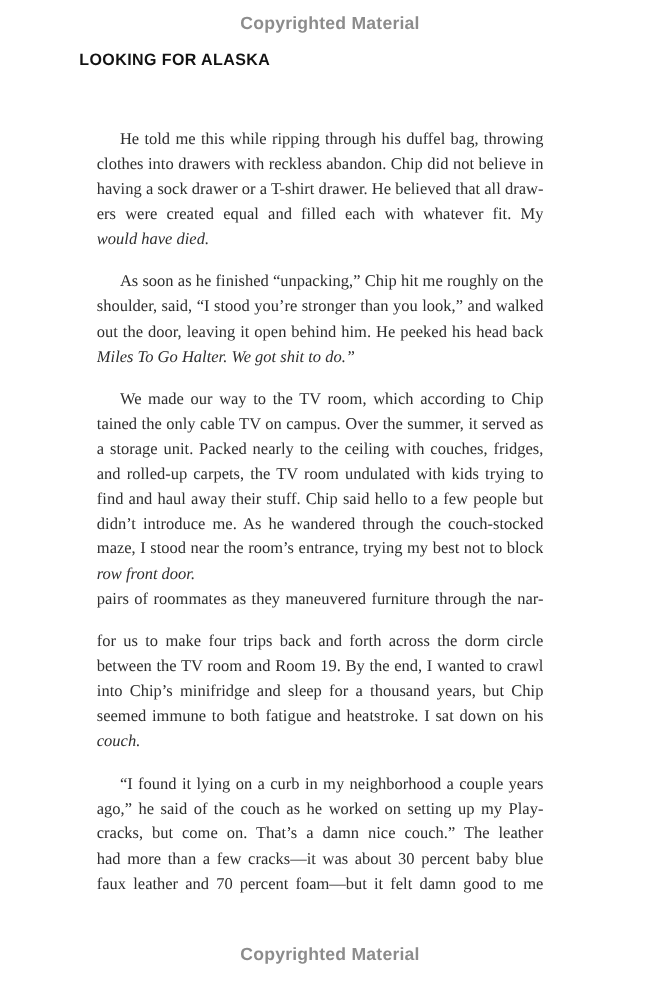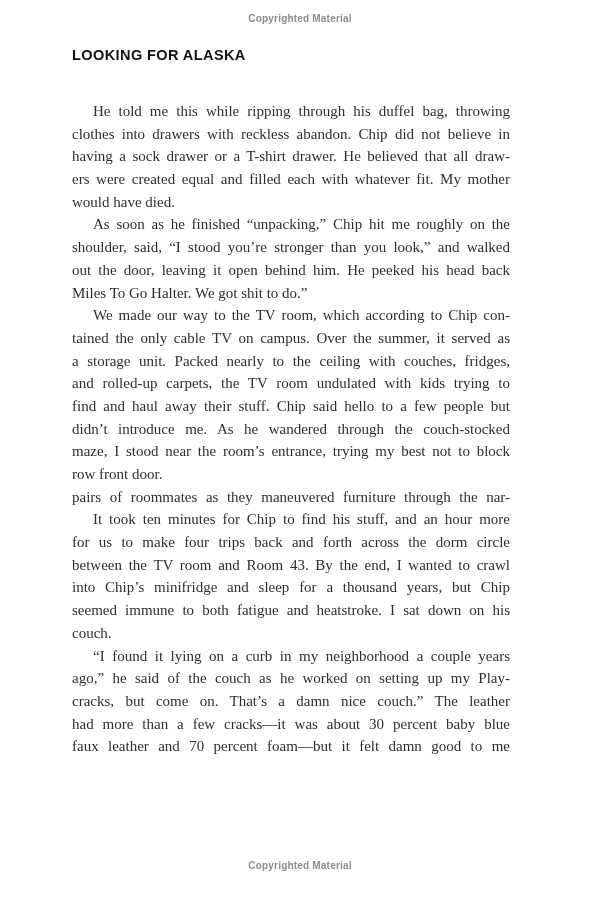--- a/index.html
+++ b/index.html
@@ -15,21 +15,21 @@
     overflow: hidden;
     font-family: "Liberation Serif", serif;
   }
   .notice {
     position: absolute;
     left: 0;
     width: 600px;
     text-align: center;
     font-family: "Liberation Sans", sans-serif;
     font-weight: bold;
-    font-size: 10px;
+    font-size: 16px;
     letter-spacing: 0.2px;
     color: #8c8c8c;
   }
   .notice.top { top: 13px; }
   .notice.bottom { top: 860px; }
   .running-header {
     position: absolute;
     left: 72px;
     top: 46px;
     font-family: "Liberation Sans", sans-serif;
@@ -42,31 +42,31 @@
     white-space: nowrap;
   }
   .body-text {
     position: absolute;
     left: 72px;
     top: 100px;
     width: 438px;
     color: #2e2e2e;
     font-size: 15px;
   }
-  .para { margin: 0; padding: 0; }
+  .para { margin: 16px; padding: 0; }
   .line {
     height: 22.7px;
     line-height: 22.7px;
     text-align: justify;
     text-align-last: justify;
     overflow: hidden;
     white-space: normal;
   }
   .line.first { text-indent: 21px; }
-  .line.last { text-align-last: left; }
+  .line.last { text-align-last: left; font-style: italic; }
 </style>
 </head>
 <body>
 
 <div class="page">
 
   <div class="notice top">Copyrighted Material</div>
 
   <div class="running-header">LOOKING FOR ALASKA</div>
 
@@ -93,23 +93,22 @@
       <div class="line">a storage unit. Packed nearly to the ceiling with couches, fridges,</div>
       <div class="line">and rolled-up carpets, the TV room undulated with kids trying to</div>
       <div class="line">find and haul away their stuff. Chip said hello to a few people but</div>
       <div class="line">didn’t introduce me. As he wandered through the couch-stocked</div>
       <div class="line">maze, I stood near the room’s entrance, trying my best not to block</div>
       <div class="line last">row front door.</div>
       <div class="line">pairs of roommates as they maneuvered furniture through the nar-</div>
     </div>
 
     <div class="para">
-      <div class="line first">It took ten minutes for Chip to find his stuff, and an hour more</div>
       <div class="line">for us to make four trips back and forth across the dorm circle</div>
-      <div class="line">between the TV room and Room 43. By the end, I wanted to crawl</div>
+      <div class="line">between the TV room and Room 19. By the end, I wanted to crawl</div>
       <div class="line">into Chip’s minifridge and sleep for a thousand years, but Chip</div>
       <div class="line">seemed immune to both fatigue and heatstroke. I sat down on his</div>
       <div class="line last">couch.</div>
     </div>
 
     <div class="para">
       <div class="line first">“I found it lying on a curb in my neighborhood a couple years</div>
       <div class="line">ago,” he said of the couch as he worked on setting up my Play-</div>
       <div class="line">cracks, but come on. That’s a damn nice couch.” The leather</div>
       <div class="line">had more than a few cracks—it was about 30 percent baby blue</div>

